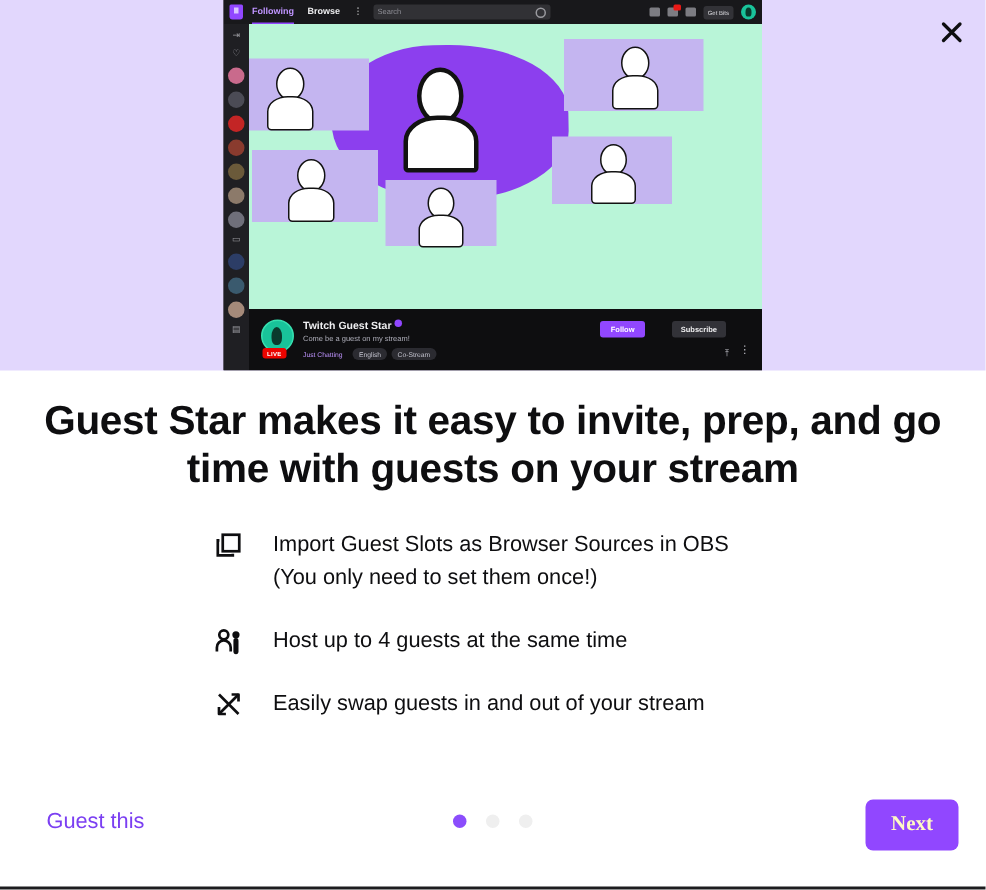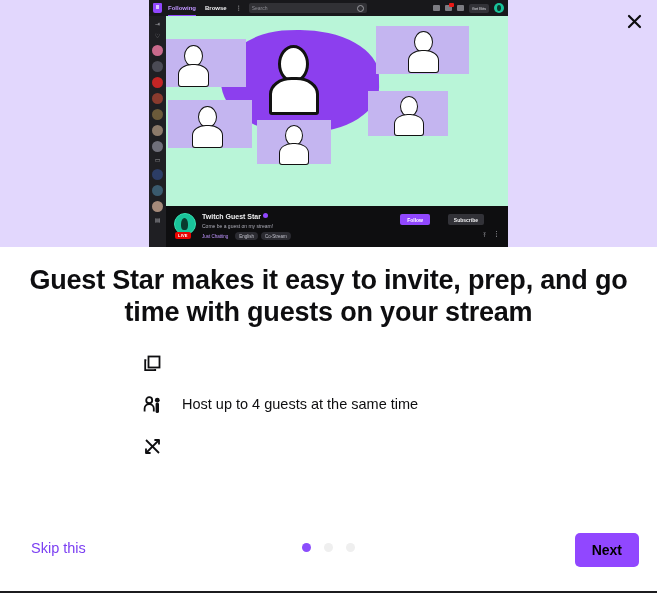--- a/index.html
+++ b/index.html
@@ -422,28 +422,28 @@
     border-radius: 50%;
     background: #efefef;
     cursor: pointer;
   }
   .dot.active { background: #8b4dfc; }
   .next-btn {
     position: absolute;
     right: 18px;
     top: 533px;
     background: #9147ff;
-    color: #000000;
+    color: #fef9c3;
     font-size: 14px;
     font-weight: bold;
     border: none;
     border-radius: 5px;
     padding: 9px 17px;
     cursor: pointer;
-    font-family: Liberation Sans, sans-serif;
+    font-family: Liberation Serif, serif;
   }
 </style>
 </head>
 <body>
 
 <div class="banner">
 
   <div class="preview">
 
     <div class="tw-nav">
@@ -554,20 +554,22 @@
 <div class="features">
 
   <div class="feature">
     <span class="feat-icon">
       <svg width="19" height="19" viewBox="0 0 19 19" aria-hidden="true">
         <rect x="5.5" y="2.5" width="11" height="11" fill="none" stroke="#0e0e10" stroke-width="1.8"></rect>
         <path d="M3.3 6.2 H2.2 V16.2 H12.2 V15.1" fill="none" stroke="#0e0e10" stroke-width="1.8"></path>
       </svg>
     </span>
     <span class="feat-text">
+      <span>Import Guest Slots as Browser Sources in OBS</span>
+      <span class="sub">(You only need to set them once!)</span>
     </span>
   </div>
 
   <div class="feature">
     <span class="feat-icon">
       <svg width="19" height="19" viewBox="0 0 19 19" aria-hidden="true">
         <circle cx="6.2" cy="5.2" r="3" fill="none" stroke="#0e0e10" stroke-width="1.8"></circle>
         <path d="M1.6 16.4 V13.6 a4.6 4.6 0 0 1 9.2 0 V16.4" fill="none" stroke="#0e0e10" stroke-width="1.8"></path>
         <circle cx="14.3" cy="5.2" r="2.4" fill="#0e0e10"></circle>
         <path d="M14.3 9.1 V16.4" stroke="#0e0e10" stroke-width="3.4" stroke-linecap="round"></path>
@@ -580,24 +582,27 @@
 
   <div class="feature">
     <span class="feat-icon">
       <svg width="19" height="19" viewBox="0 0 19 19" aria-hidden="true">
         <path d="M3 3 L16 16" stroke="#0e0e10" stroke-width="1.8" fill="none"></path>
         <path d="M16 3 L3 16" stroke="#0e0e10" stroke-width="1.8" fill="none"></path>
         <path d="M11.4 3 H16 V7.6" fill="none" stroke="#0e0e10" stroke-width="1.8" stroke-linejoin="round"></path>
         <path d="M7.6 16 H3 V11.4" fill="none" stroke="#0e0e10" stroke-width="1.8" stroke-linejoin="round"></path>
       </svg>
     </span>
+    <span class="feat-text">
+      <span>Easily swap guests in and out of your stream</span>
+    </span>
   </div>
 </div>
 
-<div class="skip">Skip this</div>
+<div class="skip">Guest this</div>
 
 <div class="dots">
   <span class="dot active"></span>
   <span class="dot"></span>
   <span class="dot"></span>
 </div>
 
 <button class="next-btn">Next</button>
 
 </body></html>

